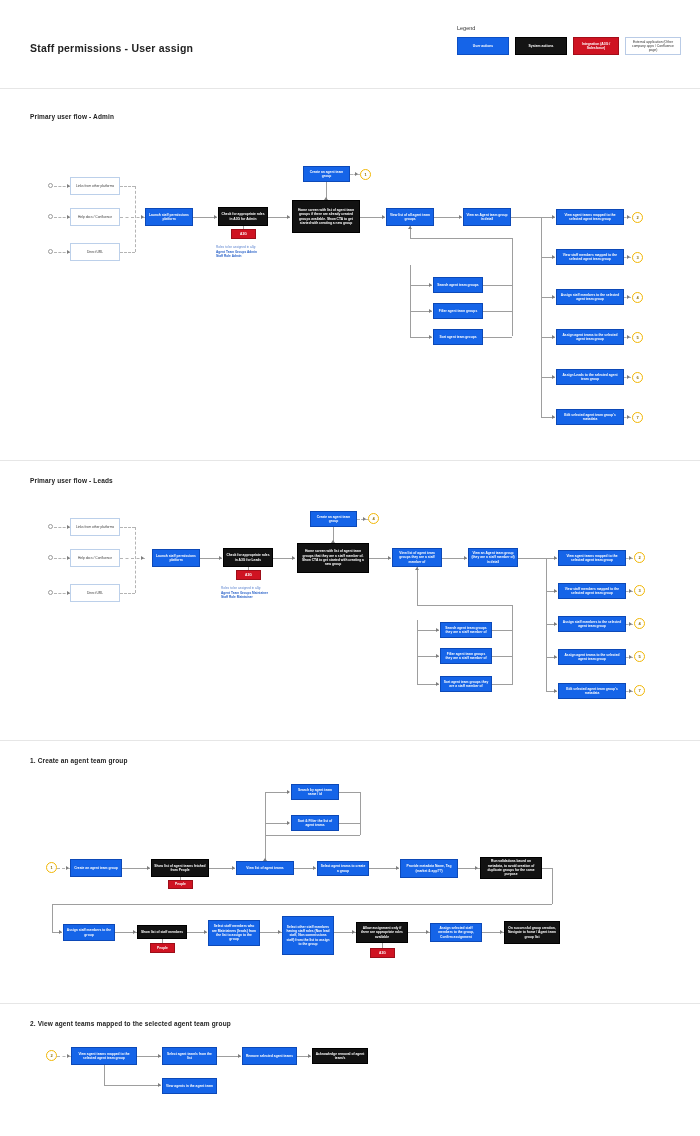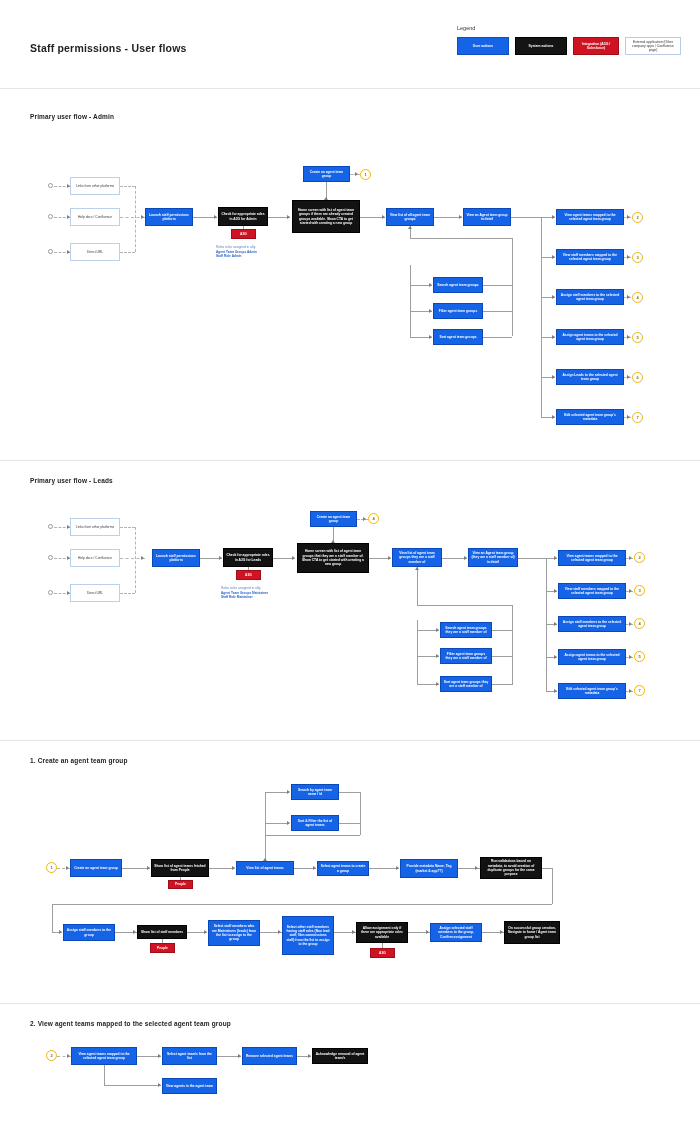--- a/index.html
+++ b/index.html
@@ -85,21 +85,21 @@
   }
   .arw.up {
     border-left:2px solid transparent; border-right:2px solid transparent;
     border-bottom:3px solid #7d7d7d; border-top:none;
   }
 </style>
 </head>
 <body>
 
 <div class="header">
-  <div class="page-title">Staff permissions - User flows</div>
+  <div class="page-title">Staff permissions - User assign</div>
 
   <div class="legend">
     <div class="legend-label">Legend</div>
     <div class="legend-row">
       <div class="lg blue">User actions</div>
       <div class="lg black">System actions</div>
       <div class="lg red">Integration (A3G / Salesforce)</div>
       <div class="lg ext">External application (Other company apps / Confluence page)</div>
     </div>
   </div>

